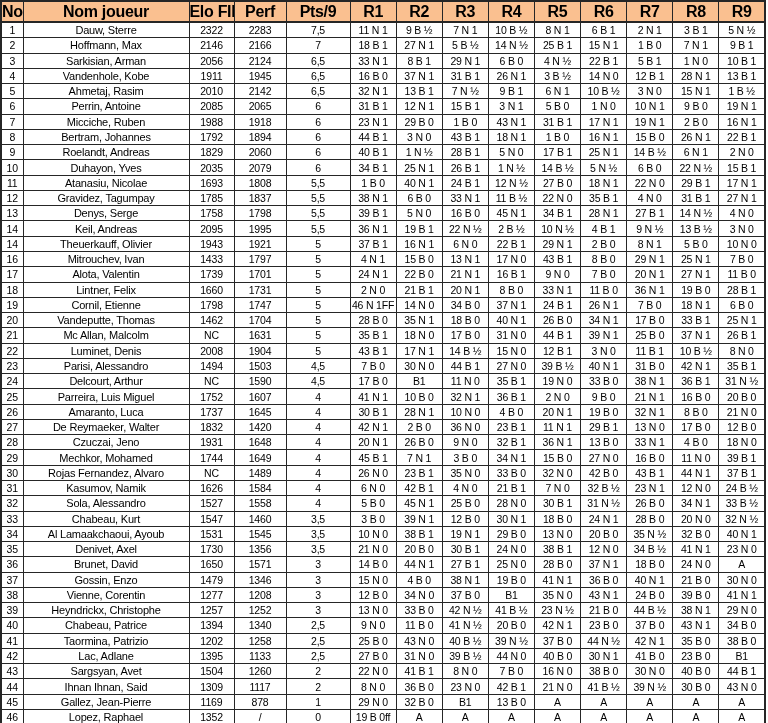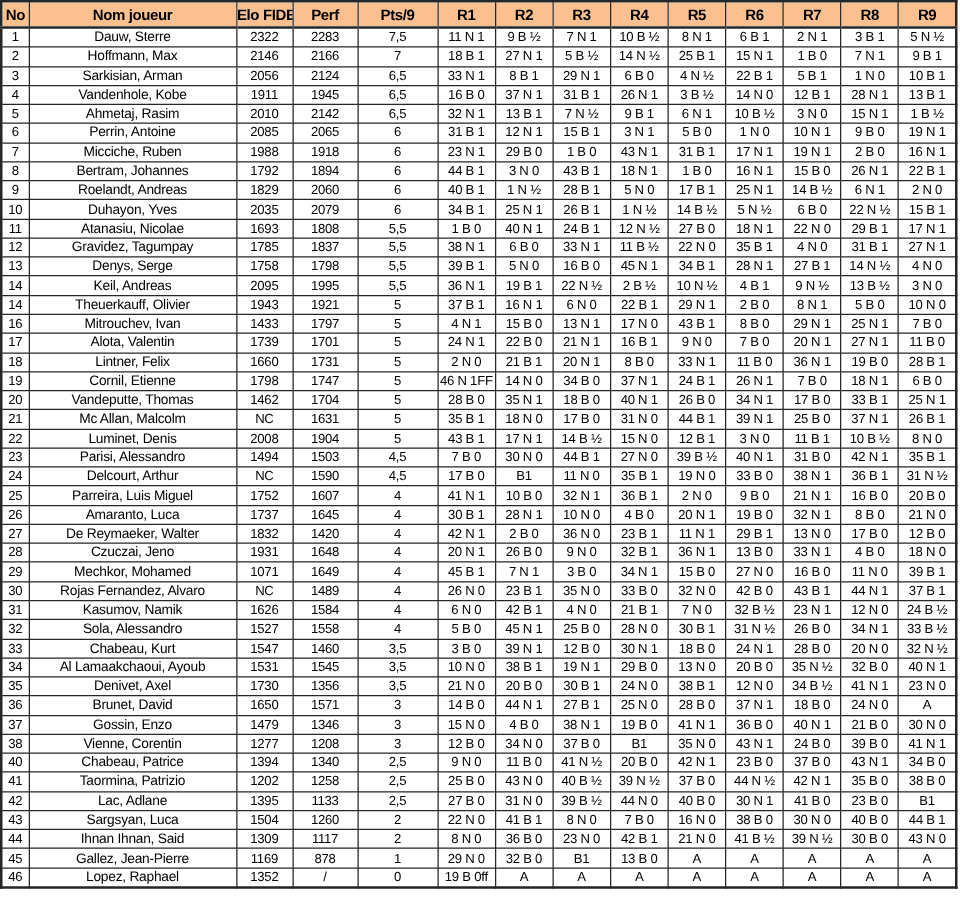--- a/index.html
+++ b/index.html
@@ -26,21 +26,21 @@
     text-align:center;
     vertical-align:middle;
     padding:0;
     white-space:nowrap;
     overflow:hidden;
     background:var(--row-bg);
   }
   th{
     background:var(--header-bg);
     font-weight:bold;
-    font-size:12px;
+    font-size:16px;
     height:19px;
     letter-spacing:-0.3px;
     border-bottom:2px solid var(--border-col);
   }
   td{
     height:14.28px;
     font-size:10.5px;
     letter-spacing:-0.2px;
   }
   td.name-cell{font-size:11px;}
@@ -533,21 +533,21 @@
         <td>32 B 1</td>
         <td>36 N 1</td>
         <td>13 B 0</td>
         <td>33 N 1</td>
         <td>4 B 0</td>
         <td>18 N 0</td>
       </tr>
       <tr>
         <td>29</td>
         <td class="name-cell">Mechkor, Mohamed</td>
-        <td>1071</td>
+        <td>1744</td>
         <td>1649</td>
         <td>4</td>
         <td>45 B 1</td>
         <td>7 N 1</td>
         <td>3 B 0</td>
         <td>34 N 1</td>
         <td>15 B 0</td>
         <td>27 N 0</td>
         <td>16 B 0</td>
         <td>11 N 0</td>
@@ -691,20 +691,36 @@
         <td>34 N 0</td>
         <td>37 B 0</td>
         <td>B1</td>
         <td>35 N 0</td>
         <td>43 N 1</td>
         <td>24 B 0</td>
         <td>39 B 0</td>
         <td>41 N 1</td>
       </tr>
       <tr>
+        <td>39</td>
+        <td class="name-cell">Heyndrickx, Christophe</td>
+        <td>1257</td>
+        <td>1252</td>
+        <td>3</td>
+        <td>13 N 0</td>
+        <td>33 B 0</td>
+        <td>42 N ½</td>
+        <td>41 B ½</td>
+        <td>23 N ½</td>
+        <td>21 B 0</td>
+        <td>44 B ½</td>
+        <td>38 N 1</td>
+        <td>29 N 0</td>
+      </tr>
+      <tr>
         <td>40</td>
         <td class="name-cell">Chabeau, Patrice</td>
         <td>1394</td>
         <td>1340</td>
         <td>2,5</td>
         <td>9 N 0</td>
         <td>11 B 0</td>
         <td>41 N ½</td>
         <td>20 B 0</td>
         <td>42 N 1</td>
@@ -740,21 +756,21 @@
         <td>39 B ½</td>
         <td>44 N 0</td>
         <td>40 B 0</td>
         <td>30 N 1</td>
         <td>41 B 0</td>
         <td>23 B 0</td>
         <td>B1</td>
       </tr>
       <tr>
         <td>43</td>
-        <td class="name-cell">Sargsyan, Luca</td>
+        <td class="name-cell">Sargsyan, Avet</td>
         <td>1504</td>
         <td>1260</td>
         <td>2</td>
         <td>22 N 0</td>
         <td>41 B 1</td>
         <td>8 N 0</td>
         <td>7 B 0</td>
         <td>16 N 0</td>
         <td>38 B 0</td>
         <td>30 N 0</td>

